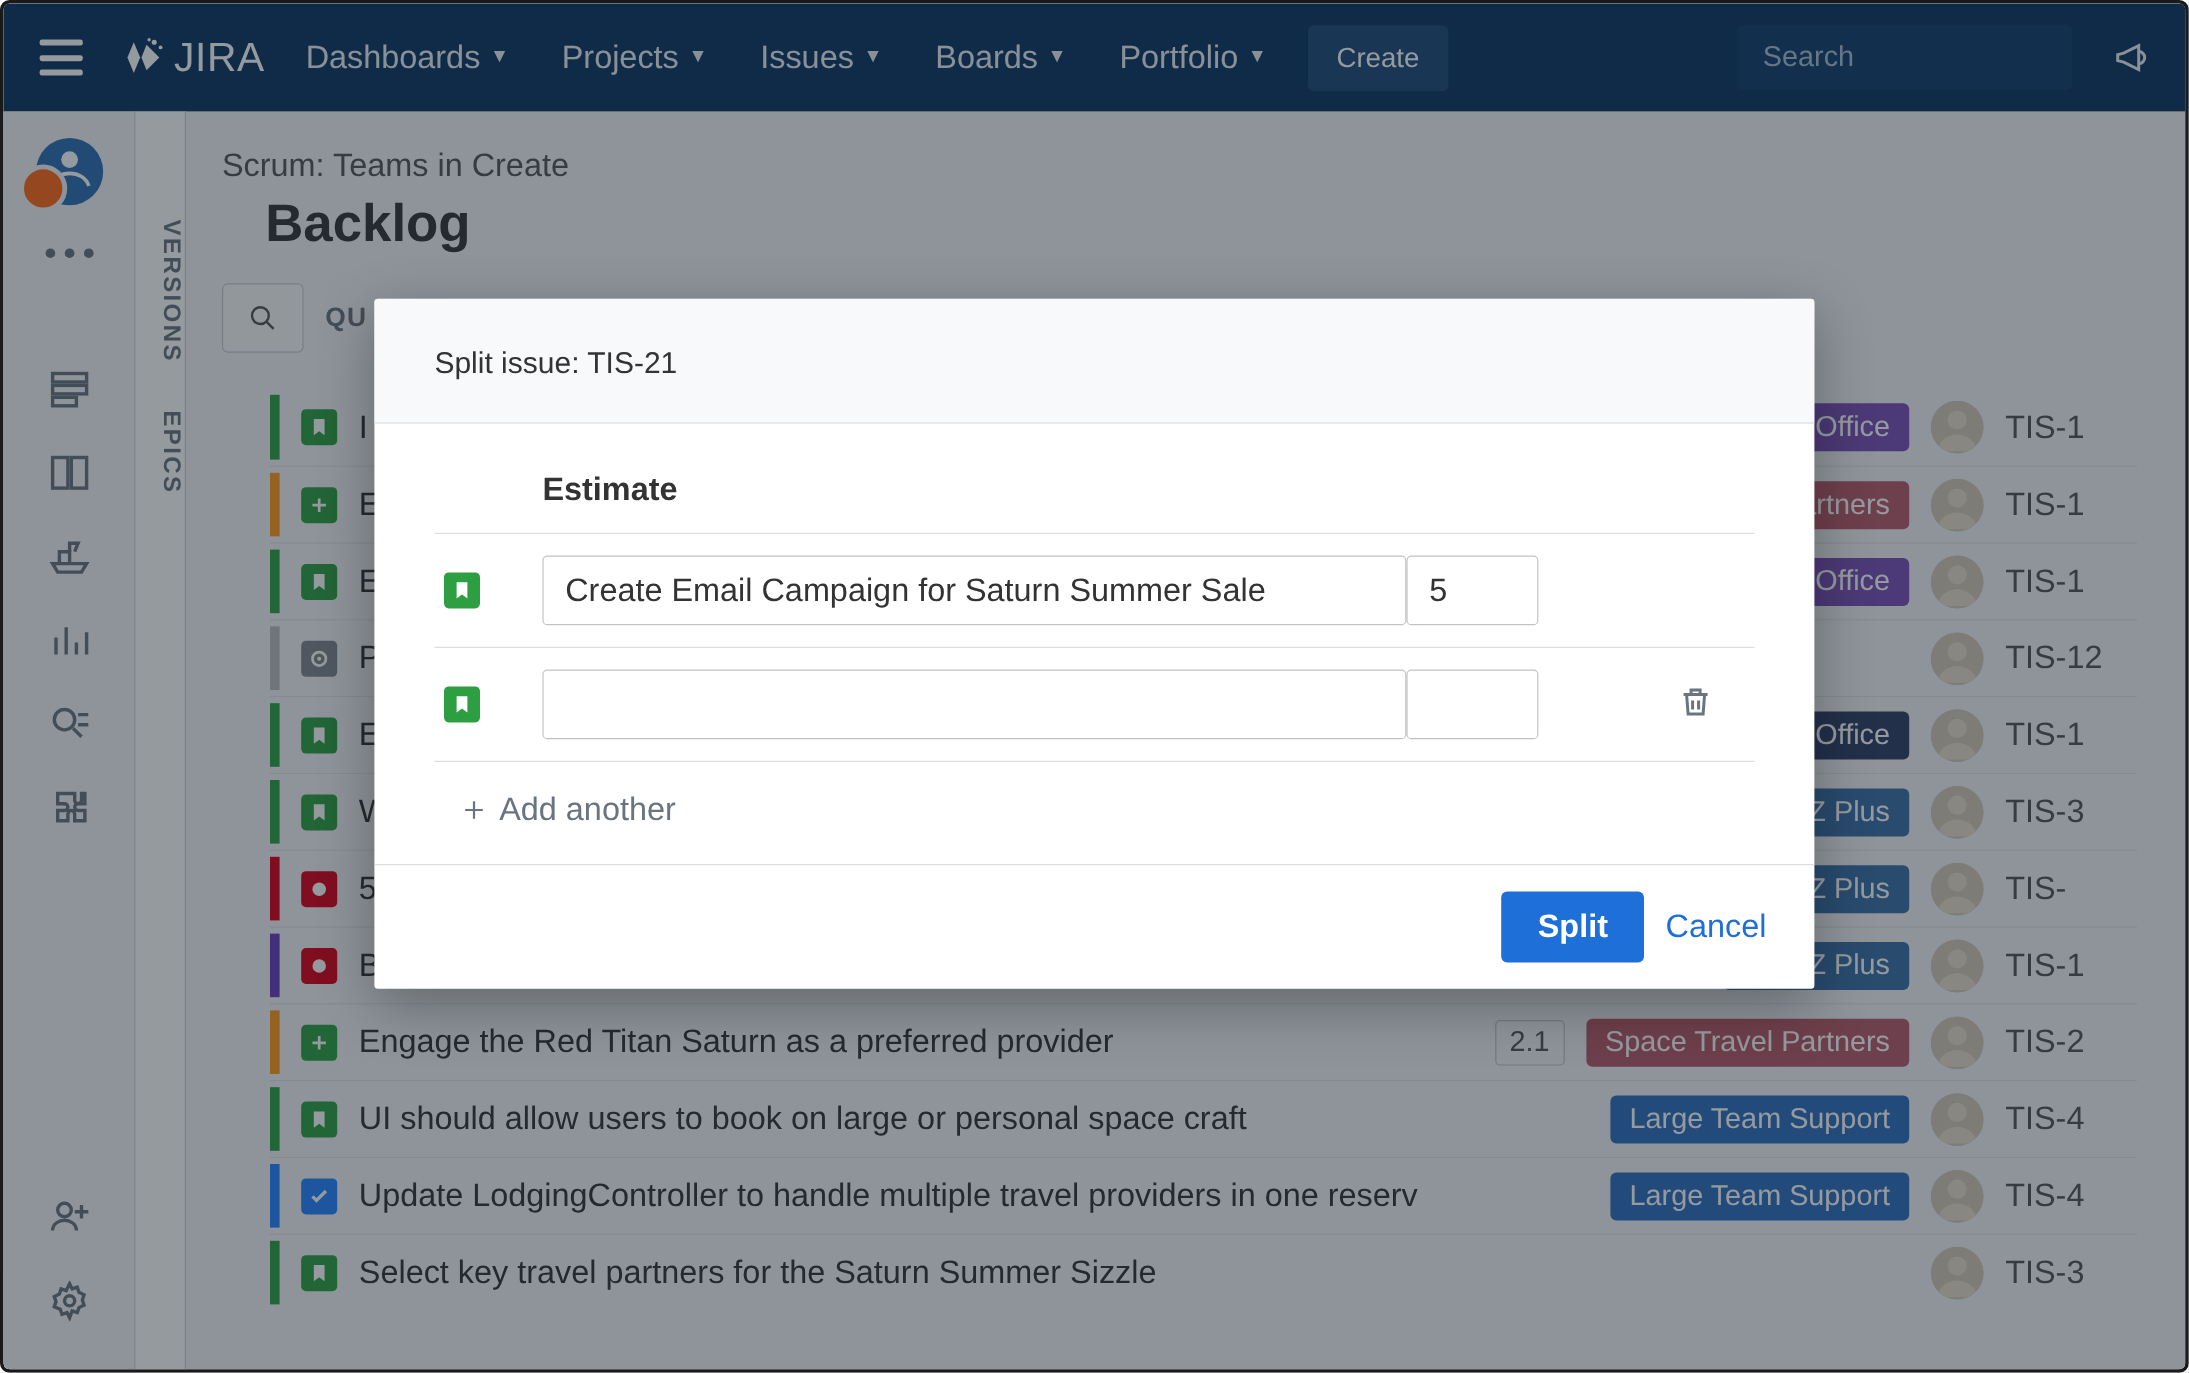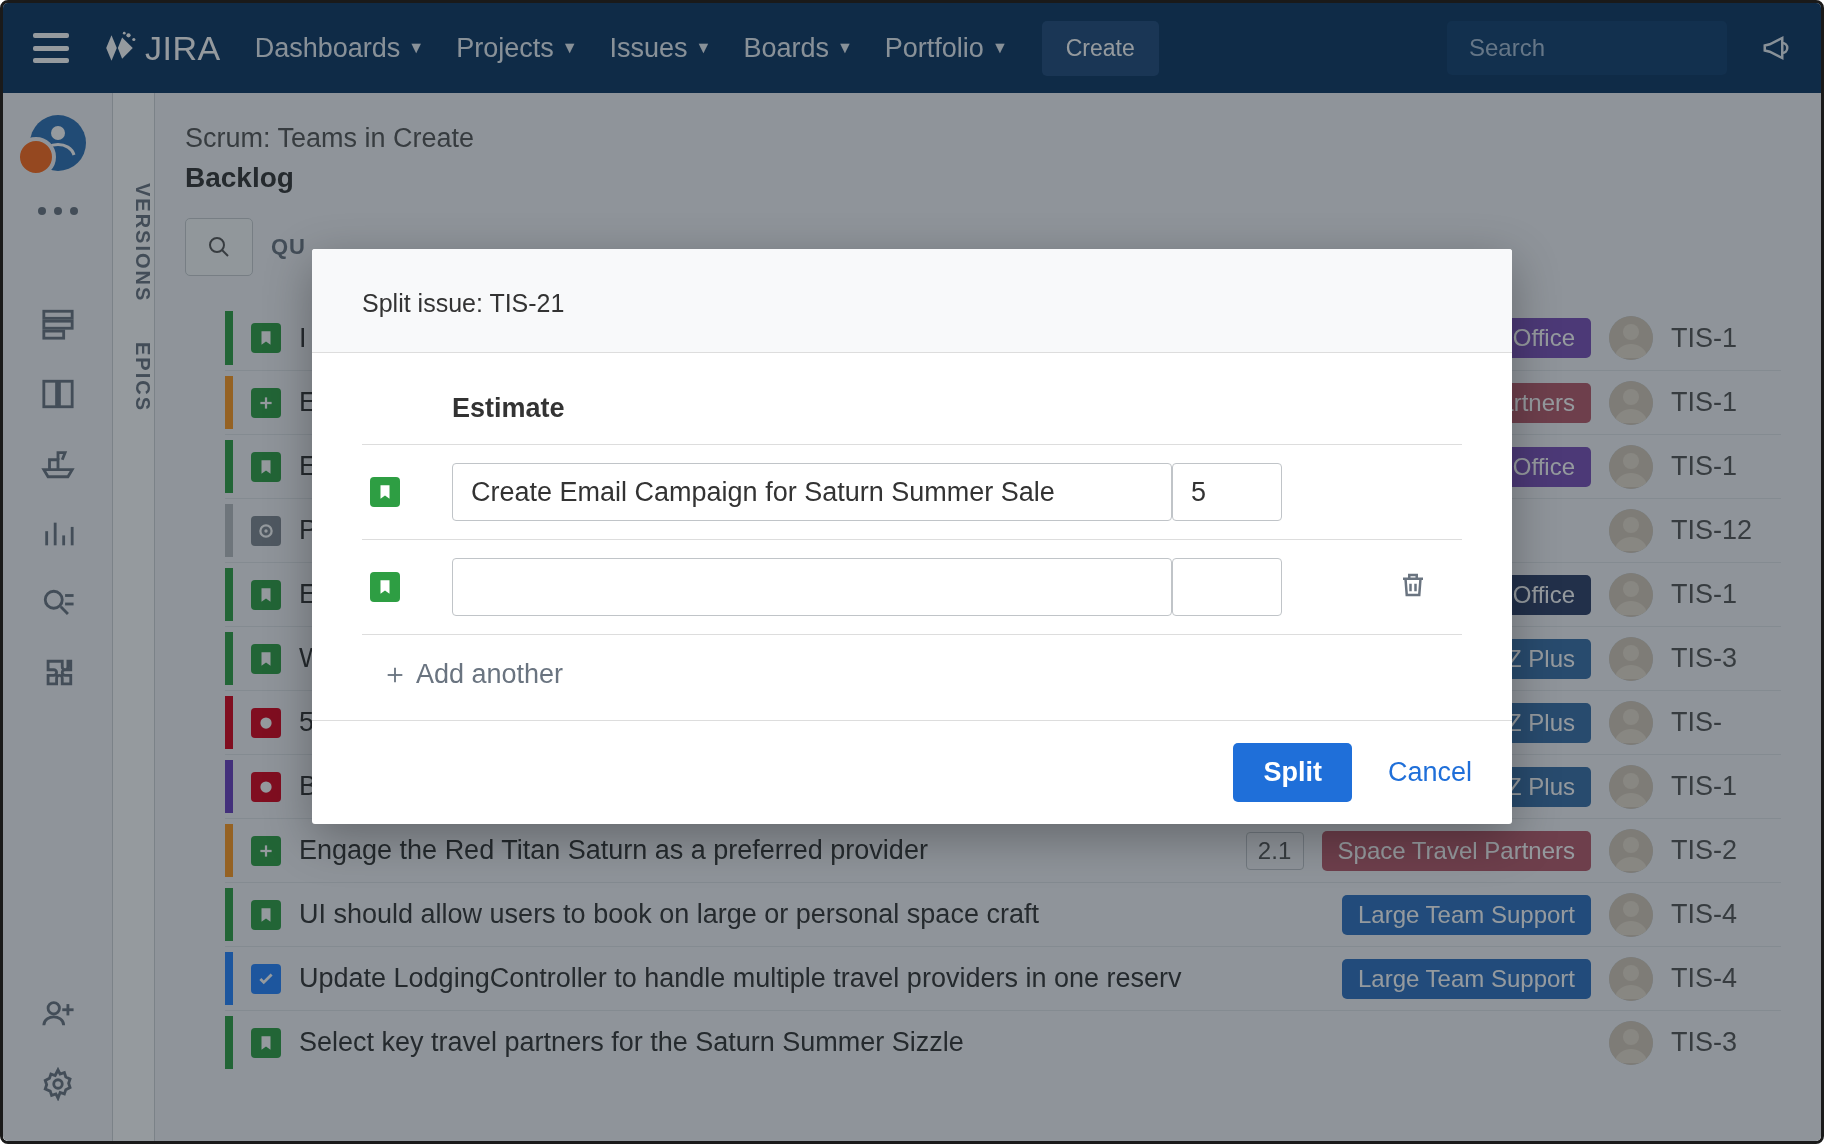--- a/index.html
+++ b/index.html
@@ -6,21 +6,21 @@
 html, body { width: 1824px; height: 1144px; overflow: hidden; font-family: -apple-system, Helvetica, Arial, sans-serif; }
 body { background:#fff; position:relative; }
 
 .frame { position:absolute; inset:0; border:3px solid #1a1a1a; border-radius:8px; overflow:hidden; }
 
 .topnav { height:90px; background:#0c3561; display:flex; align-items:center; padding:0 30px; color:#fff; gap:34px; }
 .hamburger { width:36px; height:30px; display:flex; flex-direction:column; justify-content:space-between; }
 .hamburger span { display:block; height:5px; background:#fff; border-radius:2px; }
 .logo { display:flex; align-items:center; font-size:34px; font-weight:400; letter-spacing:0.5px; gap:8px; }
 .logo svg { width:34px; height:34px; }
-.navitems { display:flex; gap:32px; font-size:27px; align-items:center; }
+.navitems { display:flex; gap:44px; font-size:27px; align-items:center; }
 .navitem { display:flex; align-items:center; gap:8px; cursor:pointer; color:#e8eef5; }
 .navitem .caret { font-size:16px; }
 .create-btn { background:#1f4a7a; color:#fff; padding:14px 24px; border-radius:5px; font-size:23px; cursor:pointer; border:none; }
 .spacer { flex:1; }
 .search { background:#123f6d; display:flex; align-items:center; padding:0 22px; height:54px; border-radius:5px; width:280px; }
 .search input { background:transparent; border:none; color:#dde6ef; font-size:24px; outline:none; flex:1; }
 .search input::placeholder { color:#a8bed5; }
 .search svg { width:24px; height:24px; stroke:#a8bed5; }
 .megaphone { width:30px; height:30px; stroke:#e8eef5; fill:none; stroke-width:2; }
 
@@ -34,21 +34,21 @@
 .dots span { width:8px; height:8px; background:#6a7480; border-radius:50%; }
 .rail-sep { height:20px; }
 .rail-icon { width:34px; height:34px; stroke:#6a7480; fill:none; stroke-width:2; cursor:pointer; }
 .rail-bottom { margin-top:auto; padding-bottom:40px; display:flex; flex-direction:column; gap:36px; align-items:center; }
 
 .vtabs { width:42px; background:#fff; border-right:1px solid #d0d4d8; display:flex; flex-direction:column; padding-top:70px; }
 .vtab { writing-mode:vertical-rl; text-orientation:mixed; font-size:20px; color:#6a7480; letter-spacing:2px; padding:20px 0; text-align:center; cursor:pointer; font-weight:600; }
 
 .content { flex:1; padding:30px 40px 0 30px; overflow:hidden; }
 .bc { font-size:27px; color:#555; margin-bottom:8px; }
-.page-title { font-size:28px; color:#333; margin-bottom:24px; }
+.page-title { font-size:44px; color:#333; margin-bottom:24px;margin-left:36px; }
 .toolbar { display:flex; align-items:center; gap:18px; margin-bottom:30px; }
 .toolbar-search { width:68px; height:58px; border:1px solid #c8ccd0; border-radius:5px; display:flex; align-items:center; justify-content:center; background:#f8f9fa; }
 .toolbar-search svg { width:24px; height:24px; stroke:#555; fill:none; stroke-width:2; }
 .quick { font-size:22px; color:#6a7480; font-weight:700; letter-spacing:1px; }
 
 .backlog { margin-left:40px; }
 .bar { height:100%; width:8px; border-radius:0; }
 .row { display:flex; align-items:center; height:64px; border-top:1px solid #e0e3e7; gap:18px; padding-right:20px; }
 .row:first-child { border-top:none; }
 .row .bar-wrap { width:8px; height:100%; padding:5px 0; }
@@ -93,21 +93,21 @@
 .col-est { width:210px; font-size:27px; font-weight:700; color:#333; }
 .col-act { width:80px; }
 .mrow { display:flex; align-items:center; border-bottom:1px solid #ddd; padding:18px 0; }
 .mrow .itype { margin-left:8px; }
 .mrow input[type=text] { height:58px; border:1px solid #c0c4c8; border-radius:4px; font-size:27px; padding:0 18px; color:#333; outline:none; }
 .sum-in { width:720px; }
 .est-in { width:110px; }
 .trash { width:30px; height:30px; stroke:#6a7480; fill:none; stroke-width:2; cursor:pointer; margin-left:16px; }
 .add-another { display:flex; align-items:center; gap:10px; padding:24px 0 0 22px; font-size:27px; color:#6a7480; cursor:pointer; }
 .add-another svg { width:22px; height:22px; fill:#6a7480; }
-.modal-foot { border-top:1px solid #ddd; padding:22px 40px; display:flex; justify-content:flex-end; gap:36px; align-items:center; }
+.modal-foot { border-top:1px solid #ddd; padding:22px 40px; display:flex; justify-content:flex-end; gap:18px; align-items:center; }
 .btn-primary { background:#1f6fd9; color:#fff; border:none; padding:14px 30px; font-size:27px; border-radius:5px; cursor:pointer; font-weight:700; }
 .btn-link { color:#1f6fd9; font-size:27px; cursor:pointer; background:none; border:none; }
 </style>
 </head>
 <body>
 
 <div class="frame">
 
   <div class="topnav">
     <div class="hamburger">

